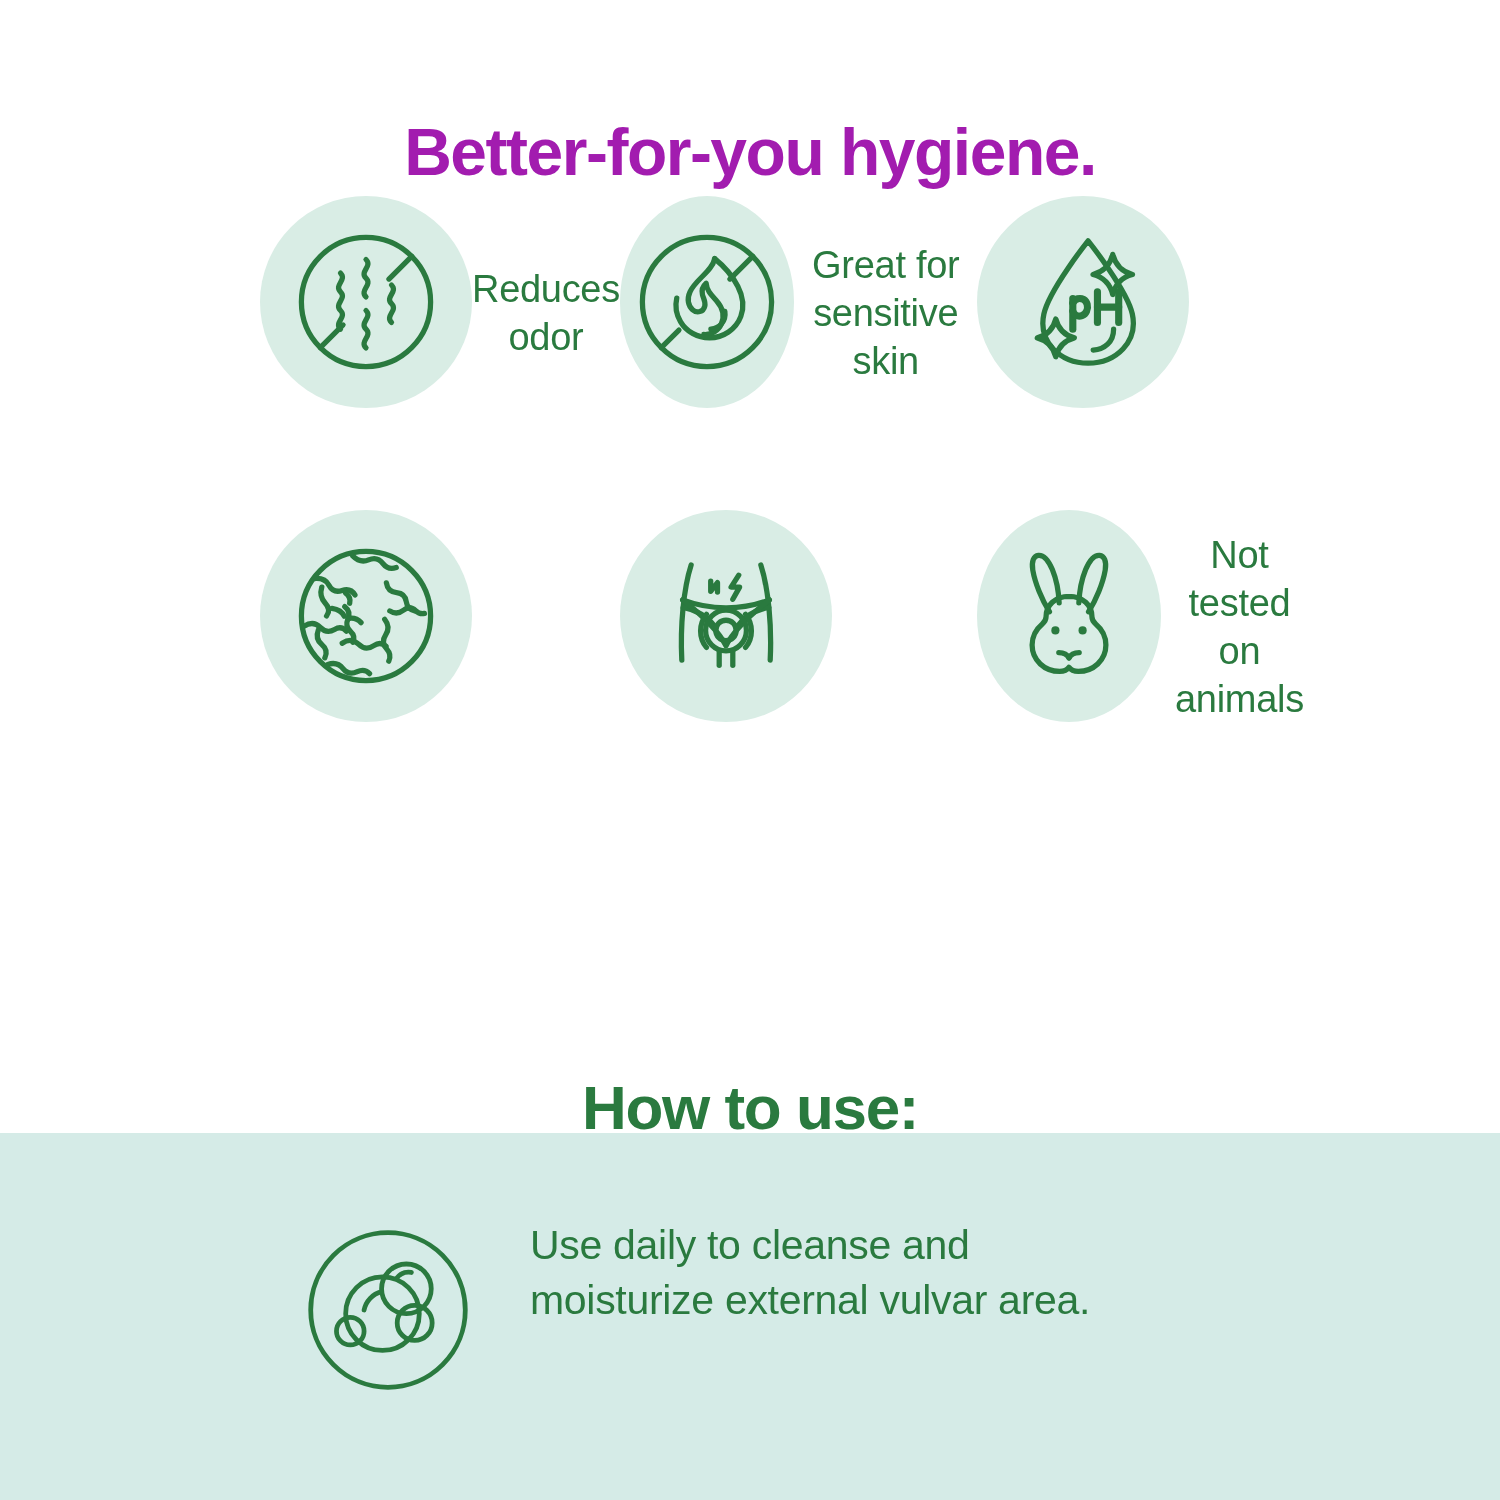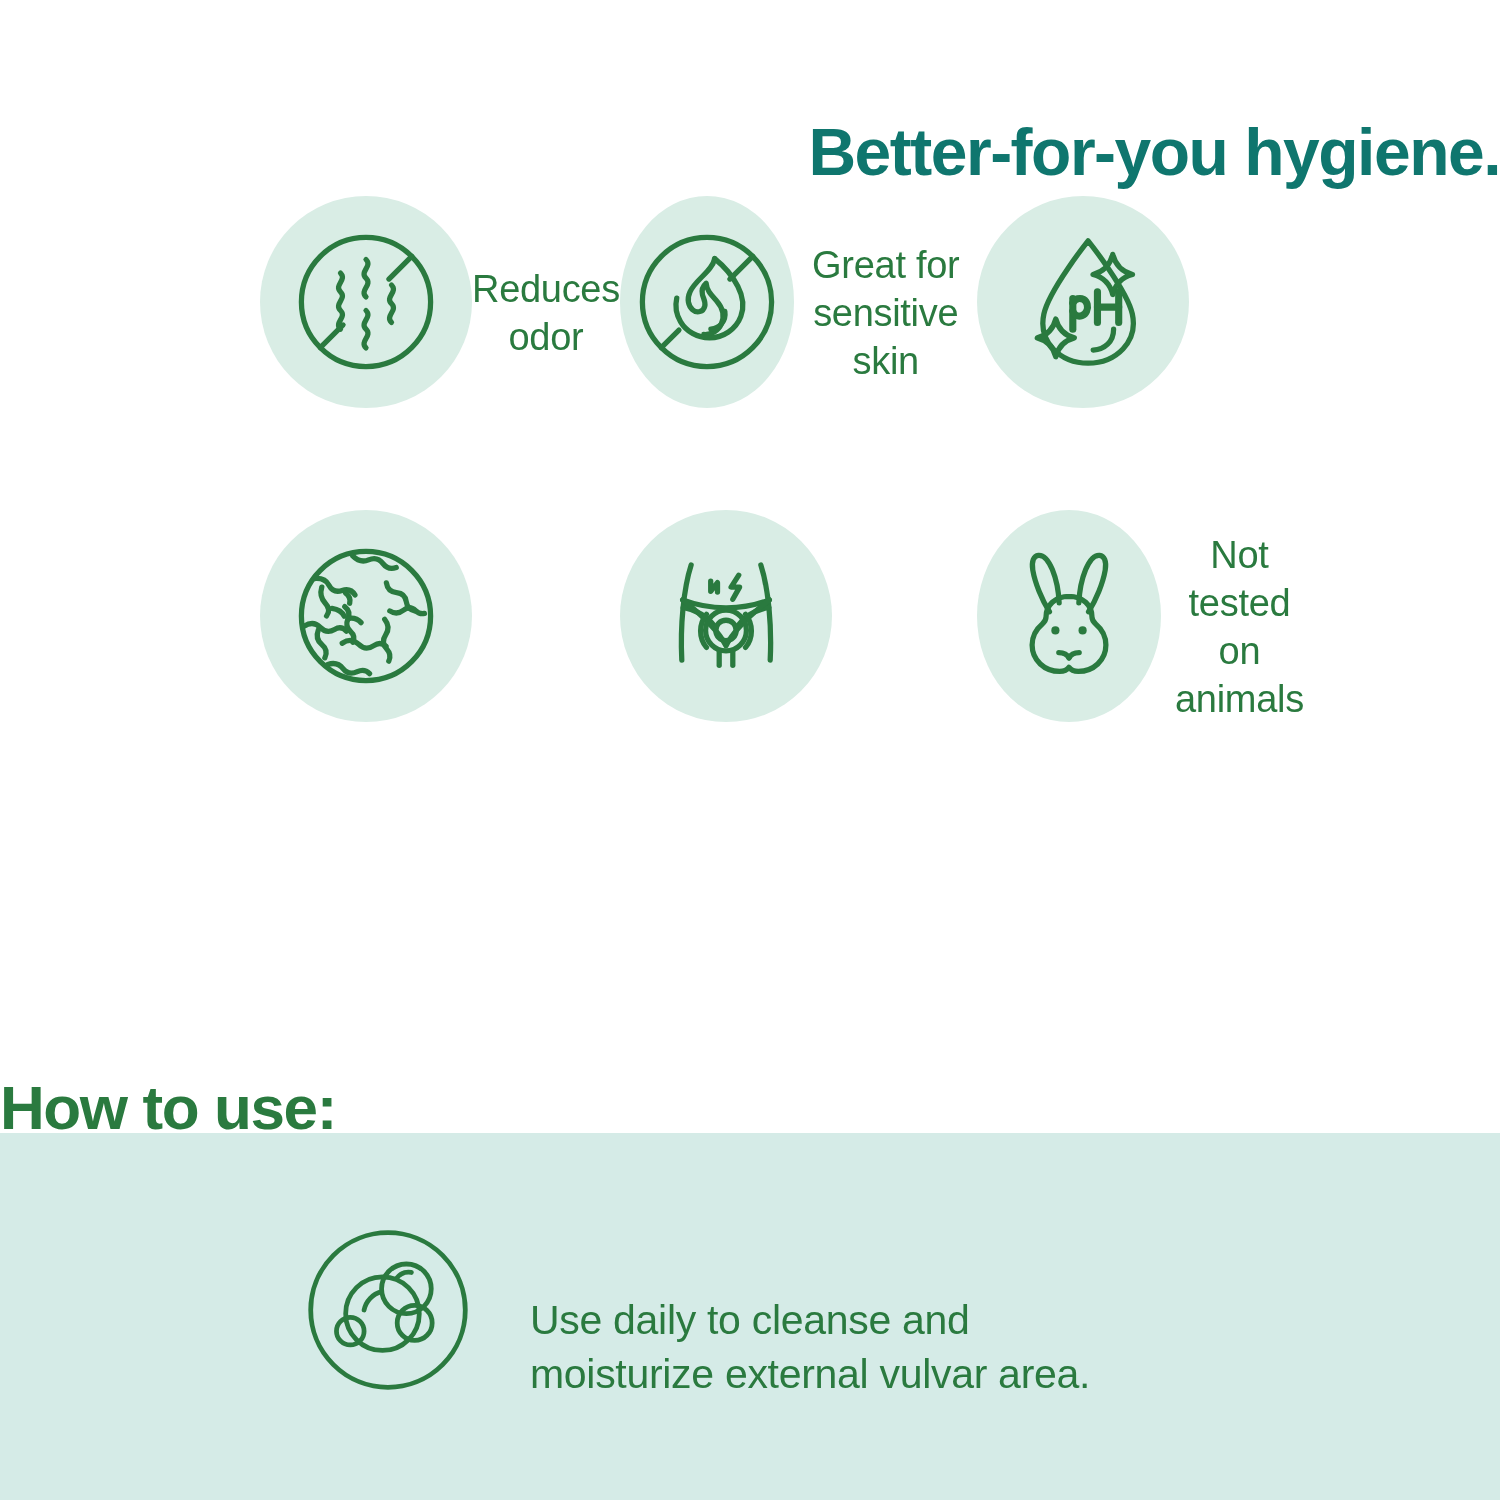--- a/index.html
+++ b/index.html
@@ -20,25 +20,25 @@
     width: 1500px;
     height: 1500px;
   }
 
   
   .main-title {
     position: absolute;
     top: 74px;
     left: 0;
     width: 1500px;
-    text-align: right;
+    text-align: center;
     font-size: 66px;
     font-weight: bold;
     letter-spacing: -1.5px;
-    color: #0f766e;
+    color: #a21caf;
     line-height: 1.05;
     font-family: "Liberation Sans", sans-serif;
   }
 
   
   .benefits {
     position: absolute;
     top: 196px;
     left: 260px;
     width: 1000px;
@@ -72,40 +72,41 @@
     letter-spacing: -0.3px;
     white-space: pre-line;
   }
 
   
   .howto-title {
     position: absolute;
     top: 1021px;
     left: 0;
     width: 1500px;
+    text-align: center;
     font-size: 62px;
     font-weight: bold;
     letter-spacing: -1.4px;
     color: #2a7a3f;
   }
 
   .howto-band {
     position: absolute;
     left: 0;
     top: 1133px;
     width: 1500px;
     height: 367px;
     background: #d5ebe7;
   }
   .howto-row {
     position: absolute;
     top: 1218px;
     left: 296px;
     display: flex;
-    align-items: flex-end;
+    align-items: flex-start;
   }
   .howto-icon-wrap {
     width: 184px;
     height: 184px;
     flex: 0 0 184px;
   }
   .howto-text {
     margin-left: 50px;
     font-size: 41px;
     line-height: 1.33;

